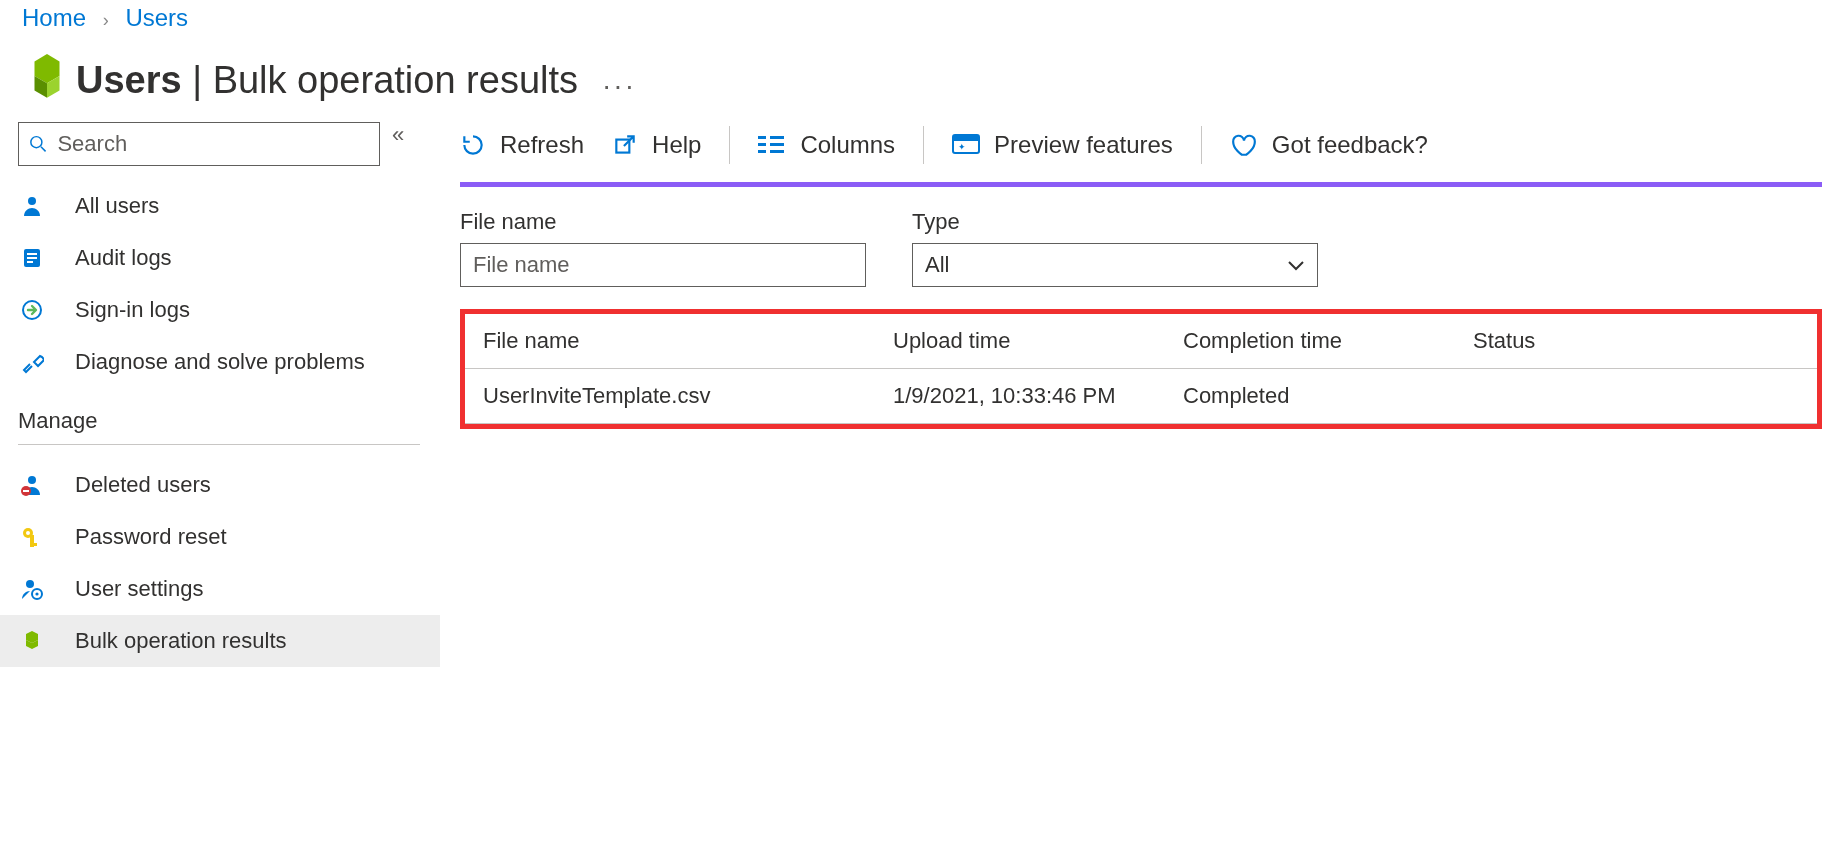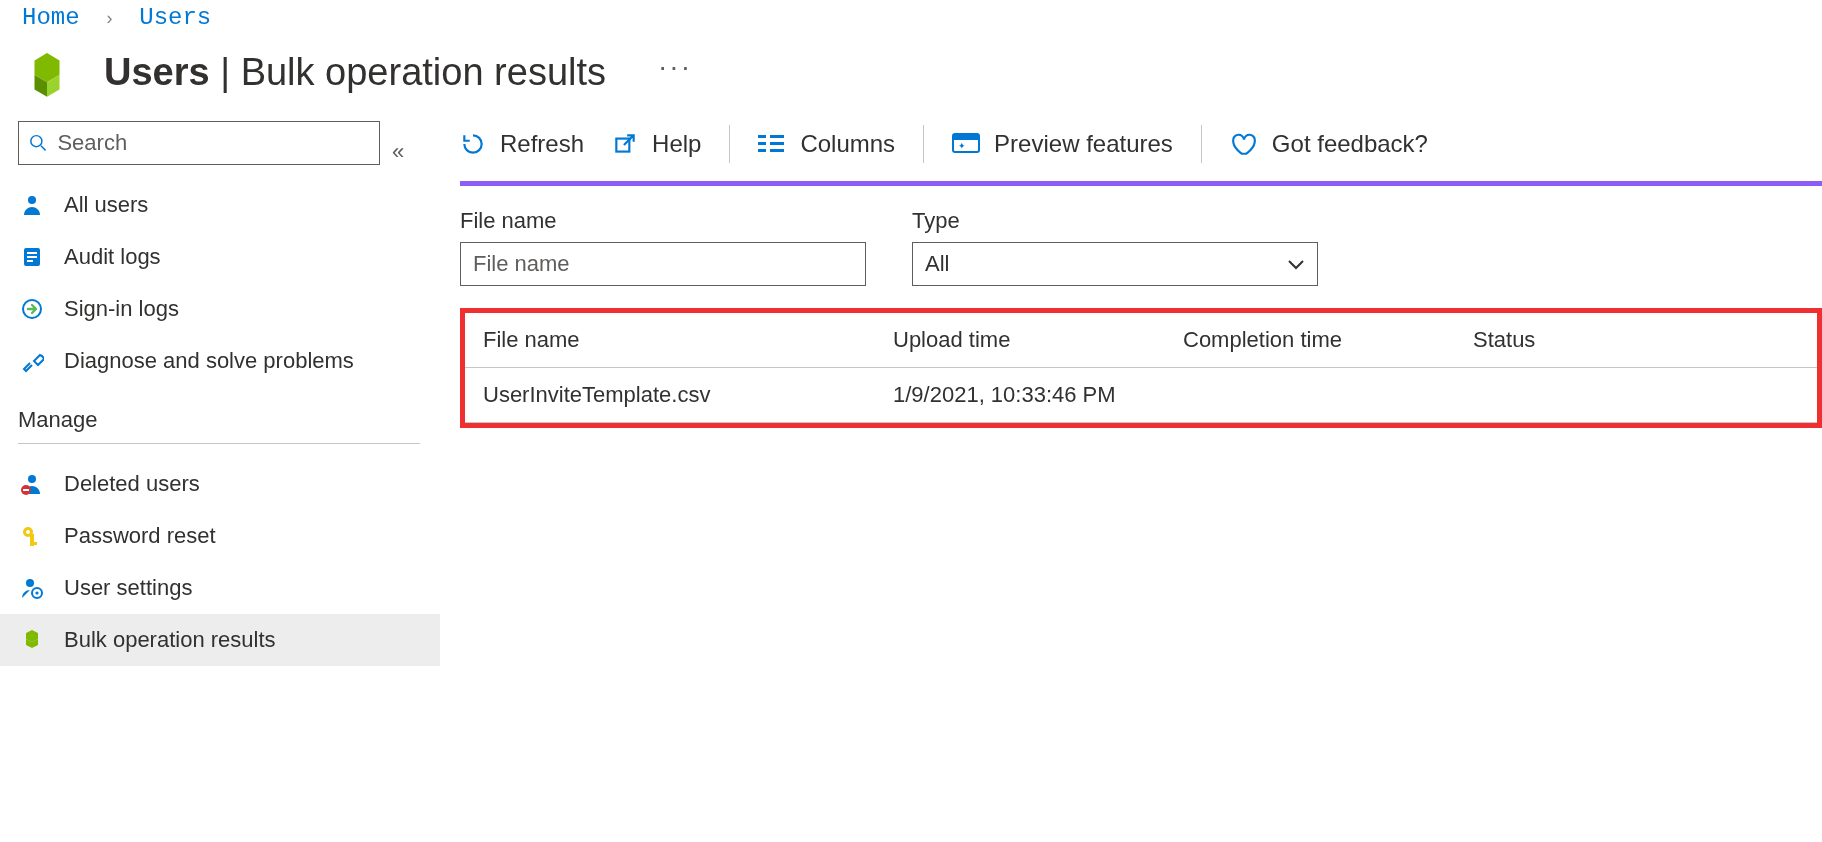--- a/index.html
+++ b/index.html
@@ -10,39 +10,38 @@
     color: #323130;
     background: #fff;
     width: 1822px; height: 842px;
     overflow: hidden;
   }
 
   
   .breadcrumb {
     padding: 4px 22px 0 22px;
     font-size: 24px;
-    font-family: Liberation Mono, monospace;
   }
   .breadcrumb a {
     color: #0078d4;
     text-decoration: none;
     cursor: pointer;
   }
   .breadcrumb .sep {
     color: #888;
     margin: 0 10px;
     font-size: 18px;
   }
 
   
   .title-row {
     display: flex;
-    align-items: flex-start;
+    align-items: flex-end;
     padding: 20px 28px 20px 22px;
-    gap: 32px;
+    gap: 4px;
   }
   .title-icon svg { display:block; }
   .title-text { font-size: 38px; font-weight:400; color:#323130;}
   .title-text .bold { font-weight:600; }
   .title-more {
     font-size: 28px;
     letter-spacing: 2px;
     color: #605e5c;
     cursor: pointer;
     margin-left: 20px;
@@ -60,21 +59,21 @@
   }
   .main {
     flex: 1;
     padding-left: 20px;
     overflow: hidden;
   }
 
   
   .search-wrap {
     display: flex;
-    align-items: flex-end;
+    align-items: flex-start;
     gap: 12px;
   }
   .search-box {
     display: flex;
     align-items: center;
     border: 1px solid #605e5c;
     width: 362px;
     height: 44px;
     padding: 0 10px;
     gap: 8px;
@@ -90,21 +89,21 @@
     font-size: 22px;
     color: #605e5c;
     cursor: pointer;
   }
 
   
   .nav-list { margin-top: 14px; }
   .nav-item {
     display: flex;
     align-items: center;
-    gap: 18px;
+    gap: 29px;
     padding: 12px 10px 12px 0;
     font-size: 22px;
     color: #323130;
     cursor: pointer;
   }
   .nav-item.active {
     background: #ededed;
     margin-left: -18px;
     padding-left: 18px;
     margin-right: -20px;
@@ -407,17 +406,18 @@
     <div class="result-box">
       <div class="result-header">
         <span class="col-file">File name</span>
         <span class="col-upload">Upload time</span>
         <span class="col-comp">Completion time</span>
         <span class="col-status">Status</span>
       </div>
       <div class="result-row">
         <span class="col-file">UserInviteTemplate.csv</span>
         <span class="col-upload">1/9/2021, 10:33:46 PM</span>
+        <span class="col-status">Completed</span>
       </div>
     </div>
 
   </div>
 </div>
 
 </body></html>

